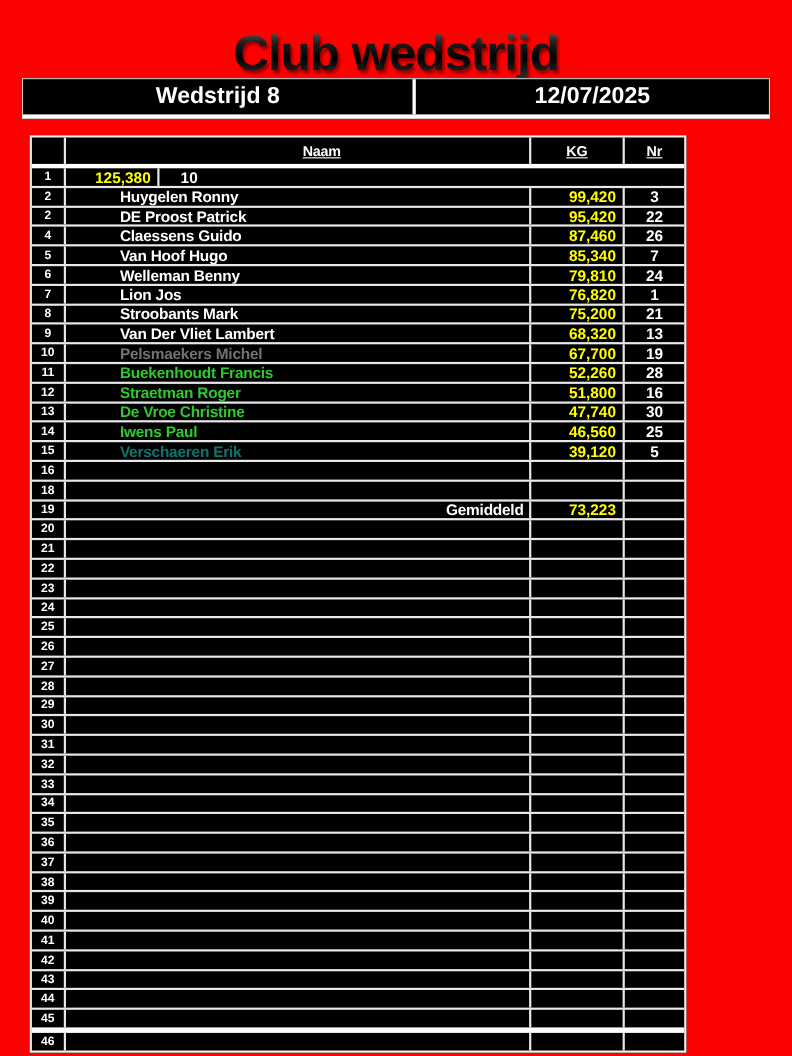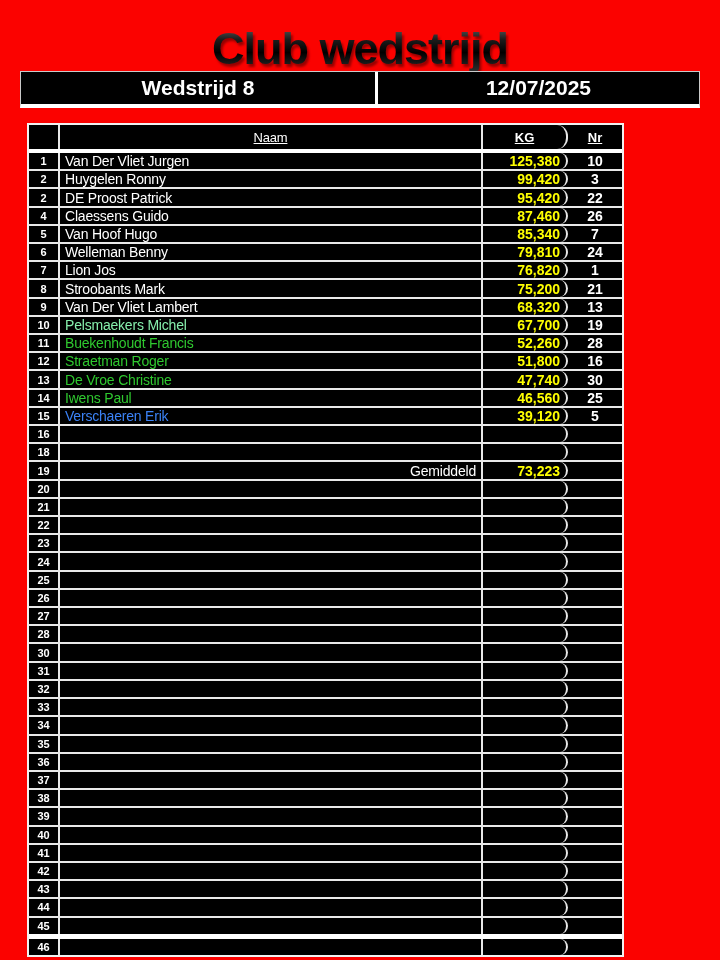--- a/index.html
+++ b/index.html
@@ -45,24 +45,24 @@
   .t-row{display:flex;min-height:0;}
   .t-head{height:24px;flex:0 0 auto;border-bottom:4px solid var(--white-line);}
   .t-body{flex:1;display:flex;flex-direction:column;min-height:0;}
   .t-body .t-row{flex:1 1 0;}
   .t-body .t-row + .t-row{border-top:2px solid var(--grid);}
   .t-body .t-row.thick-top{border-top:5px solid var(--white-line);}
   .cell{display:flex;align-items:center;overflow:hidden;box-sizing:border-box;color:#fff;}
   .c-num{width:31px;justify-content:center;border-right:2px solid var(--grid);
          font-size:11px;font-weight:bold;}
   .c-name{flex:1;padding:0 5px;border-right:2px solid var(--grid);
-          font-size:14px;font-weight:normal;letter-spacing:-0.2px;}
+          font-size:14px;font-weight:bold;letter-spacing:-0.2px;margin-left:44px;}
   .c-kg{width:85px;justify-content:flex-end;padding-right:6px;
         border-right:2px solid var(--grid);font-size:14px;font-weight:bold;
-        color:var(--yellow);border-radius:11px;}
+        color:var(--yellow);}
   .c-nr{width:54px;justify-content:center;font-size:14px;font-weight:bold;}
   .t-head .cell{justify-content:center;font-size:13px;padding:0;color:#fff;
                 text-decoration:underline;}
   .t-head .c-num{text-decoration:none;}
 </style>
 </head>
 <body>
 
 <div class="page-title">
   <span>Club wedstrijd</span>
@@ -76,21 +76,20 @@
 <div class="results">
   <div class="t-row t-head">
     <div class="cell c-num"></div>
     <div class="cell c-name">Naam</div>
     <div class="cell c-kg">KG</div>
     <div class="cell c-nr">Nr</div>
   </div>
   <div class="t-body">
       <div class="t-row">
     <div class="cell c-num">1</div>
-    <div class="cell c-name">Van Der Vliet Jurgen</div>
     <div class="cell c-kg">125,380</div>
     <div class="cell c-nr">10</div>
   </div>
       <div class="t-row">
     <div class="cell c-num">2</div>
     <div class="cell c-name">Huygelen Ronny</div>
     <div class="cell c-kg">99,420</div>
     <div class="cell c-nr">3</div>
   </div>
       <div class="t-row">
@@ -130,21 +129,21 @@
     <div class="cell c-nr">21</div>
   </div>
       <div class="t-row">
     <div class="cell c-num">9</div>
     <div class="cell c-name">Van Der Vliet Lambert</div>
     <div class="cell c-kg">68,320</div>
     <div class="cell c-nr">13</div>
   </div>
       <div class="t-row">
     <div class="cell c-num">10</div>
-    <div class="cell c-name" style="color: #86efac; text-align: center;">Pelsmaekers Michel</div>
+    <div class="cell c-name" style="color: #737373; text-align: center;">Pelsmaekers Michel</div>
     <div class="cell c-kg">67,700</div>
     <div class="cell c-nr">19</div>
   </div>
       <div class="t-row">
     <div class="cell c-num">11</div>
     <div class="cell c-name" style="color: rgb(47, 200, 47);">Buekenhoudt Francis</div>
     <div class="cell c-kg">52,260</div>
     <div class="cell c-nr">28</div>
   </div>
       <div class="t-row">
@@ -160,21 +159,21 @@
     <div class="cell c-nr">30</div>
   </div>
       <div class="t-row">
     <div class="cell c-num">14</div>
     <div class="cell c-name" style="color: rgb(47, 200, 47);">Iwens Paul</div>
     <div class="cell c-kg">46,560</div>
     <div class="cell c-nr">25</div>
   </div>
       <div class="t-row">
     <div class="cell c-num">15</div>
-    <div class="cell c-name" style="color: #3b82f6; text-align: right;">Verschaeren Erik</div>
+    <div class="cell c-name" style="color: #0f766e; text-align: right;">Verschaeren Erik</div>
     <div class="cell c-kg">39,120</div>
     <div class="cell c-nr">5</div>
   </div>
       <div class="t-row">
     <div class="cell c-num">16</div>
     <div class="cell c-name"></div>
     <div class="cell c-kg"></div>
     <div class="cell c-nr"></div>
   </div>
       <div class="t-row">
@@ -232,20 +231,26 @@
     <div class="cell c-nr"></div>
   </div>
       <div class="t-row">
     <div class="cell c-num">27</div>
     <div class="cell c-name"></div>
     <div class="cell c-kg"></div>
     <div class="cell c-nr"></div>
   </div>
       <div class="t-row">
     <div class="cell c-num">28</div>
+    <div class="cell c-name"></div>
+    <div class="cell c-kg"></div>
+    <div class="cell c-nr"></div>
+  </div>
+      <div class="t-row">
+    <div class="cell c-num">29</div>
     <div class="cell c-name"></div>
     <div class="cell c-kg"></div>
     <div class="cell c-nr"></div>
   </div>
       <div class="t-row">
     <div class="cell c-num">30</div>
     <div class="cell c-name"></div>
     <div class="cell c-kg"></div>
     <div class="cell c-nr"></div>
   </div>

